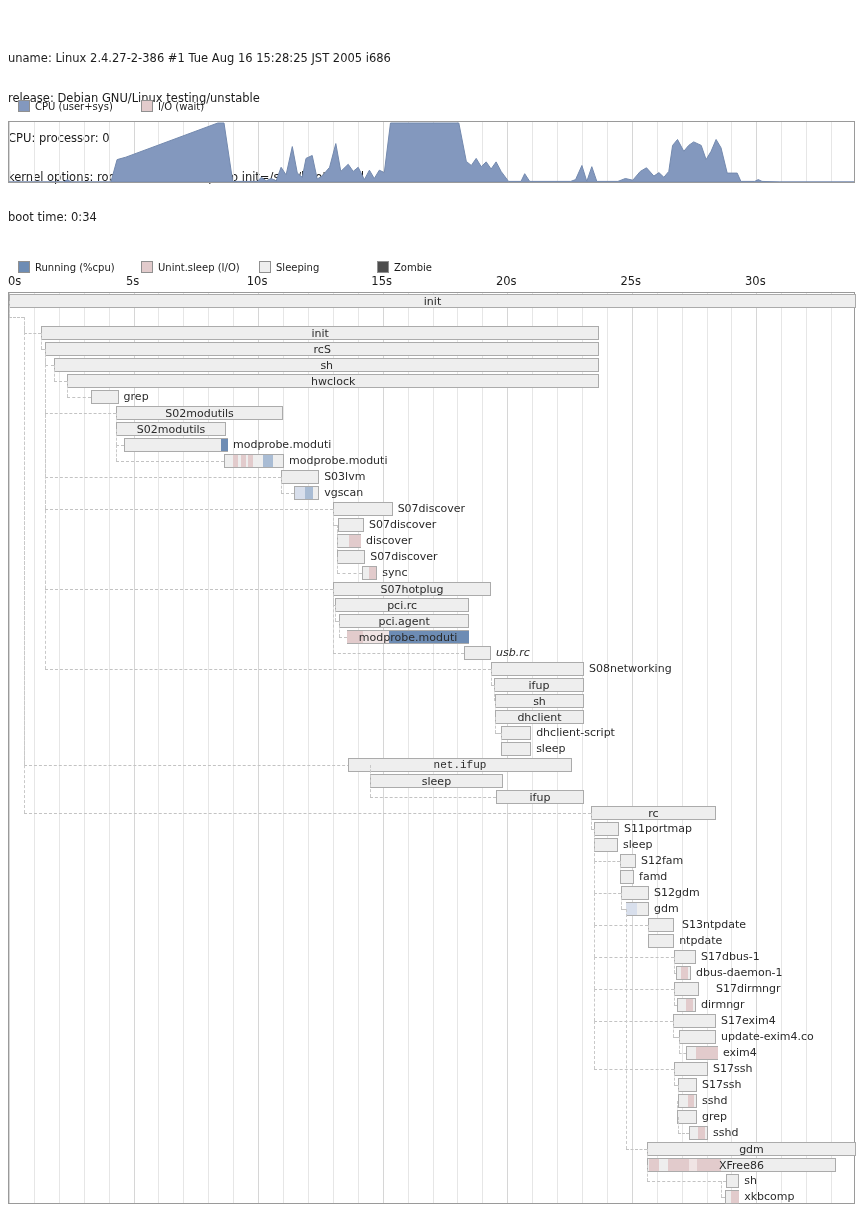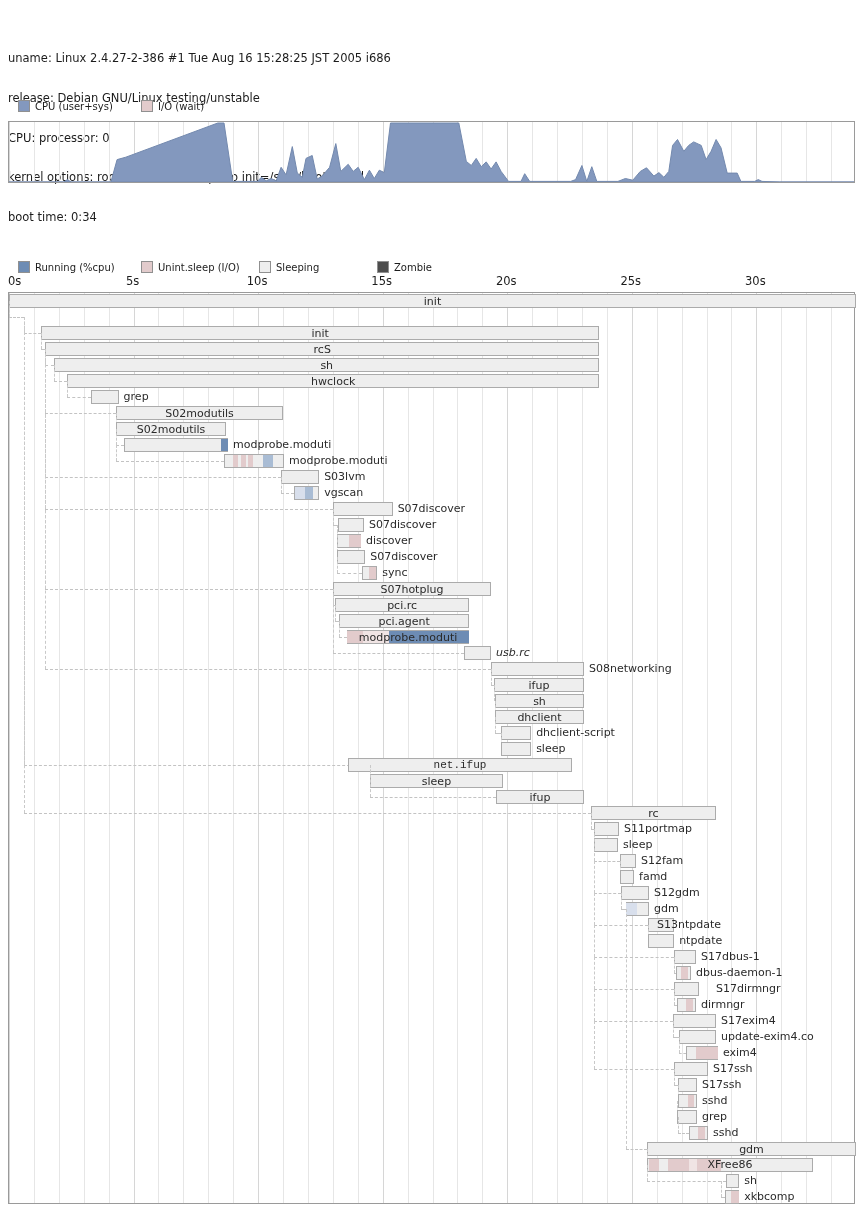--- a/index.html
+++ b/index.html
@@ -272,21 +272,21 @@
         <span class="rlabel" style="left: 644.983px; top: 592px;">S12gdm</span>
         <div class="conn-v" style="left: 612.082px; top: 600px; height: 16px;"></div>
         <div class="conn-h" style="left: 612.082px; width: 4.98235px; top: 616px;"></div>
         <div class="pbar" style="left: 617.064px; width: 22.9188px; top: 609px; background: rgb(238, 238, 238);">
           <div class="seg" style="left: -1px; width: 10.7121px; background: rgb(216, 223, 236);"></div>
         </div>
         <span class="rlabel" style="left: 644.983px; top: 608px;">gdm</span>
         <div class="conn-v" style="left: 585.177px; top: 600px; height: 32px;"></div>
         <div class="conn-h" style="left: 585.177px; width: 53.8094px; top: 632px;"></div>
         <div class="pbar" style="left: 638.987px; width: 26.1574px; top: 625px; background: rgb(238, 238, 238);"></div>
-        <span class="rlabel" style="left: 648px; top: 624px;">S13ntpdate</span>
+        <span class="rlabel" style="left: 673px; top: 624px;">S13ntpdate</span>
         <div class="conn-v" style="left: 638.987px; top: 632px; height: 16px;"></div>
         <div class="pbar" style="left: 638.987px; width: 26.1574px; top: 641px; background: rgb(238, 238, 238);"></div>
         <span class="rlabel" style="left: 670.144px; top: 640px;">ntpdate</span>
         <div class="conn-v" style="left: 585.177px; top: 632px; height: 32px;"></div>
         <div class="conn-h" style="left: 585.177px; width: 79.9668px; top: 664px;"></div>
         <div class="pbar" style="left: 665.144px; width: 21.9224px; top: 657px; background: rgb(238, 238, 238);"></div>
         <span class="rlabel" style="left: 692.066px; top: 656px;">S17dbus-1</span>
         <div class="conn-v" style="left: 665.144px; top: 664px; height: 16px;"></div>
         <div class="conn-h" style="left: 665.144px; width: 1.99294px; top: 680px;"></div>
         <div class="pbar" style="left: 667.137px; width: 14.9471px; top: 673px; background: rgb(238, 238, 238);">
@@ -338,21 +338,21 @@
         <div class="pbar" style="left: 680.091px; width: 18.9329px; top: 833px; background: rgb(238, 238, 238);">
           <div class="seg" style="left: 7.96824px; width: 6.97529px; background: rgb(226, 203, 204);"></div>
         </div>
         <span class="rlabel" style="left: 704.024px; top: 832px;">sshd</span>
         <div class="conn-v" style="left: 617.064px; top: 616px; height: 240px;"></div>
         <div class="conn-h" style="left: 617.064px; width: 20.9259px; top: 856px;"></div>
         <div class="pbar" style="left: 637.99px; width: 209.01px; top: 849px; background: rgb(238, 238, 238);">
           <span class="clabel">gdm</span>
         </div>
         <div class="conn-v" style="left: 637.99px; top: 856px; height: 16px;"></div>
-        <div class="pbar" style="left: 637.99px; width: 166px; top: 865px; background: rgb(238, 238, 238); align-items: flex-end;">
+        <div class="pbar" style="left: 637.99px; width: 189px; top: 865px; background: rgb(238, 238, 238);">
           <div class="seg" style="left: 0.992941px; width: 9.96471px; background: rgb(226, 203, 204);"></div>
           <div class="seg" style="left: 20.175px; width: 20.9259px; background: rgb(226, 203, 204);"></div>
           <div class="seg" style="left: 41.1009px; width: 7.47353px; background: rgb(240, 228, 228);"></div>
           <div class="seg" style="left: 48.5744px; width: 24.4135px; background: rgb(226, 203, 204);"></div>
           <span class="clabel">XFree86</span>
         </div>
         <div class="conn-v" style="left: 637.99px; top: 872px; height: 16px;"></div>
         <div class="conn-h" style="left: 637.99px; width: 78.9703px; top: 888px;"></div>
         <div class="pbar" style="left: 716.961px; width: 13.2032px; top: 881px; background: rgb(238, 238, 238);"></div>
         <span class="rlabel" style="left: 735.164px; top: 880px;">sh</span>

